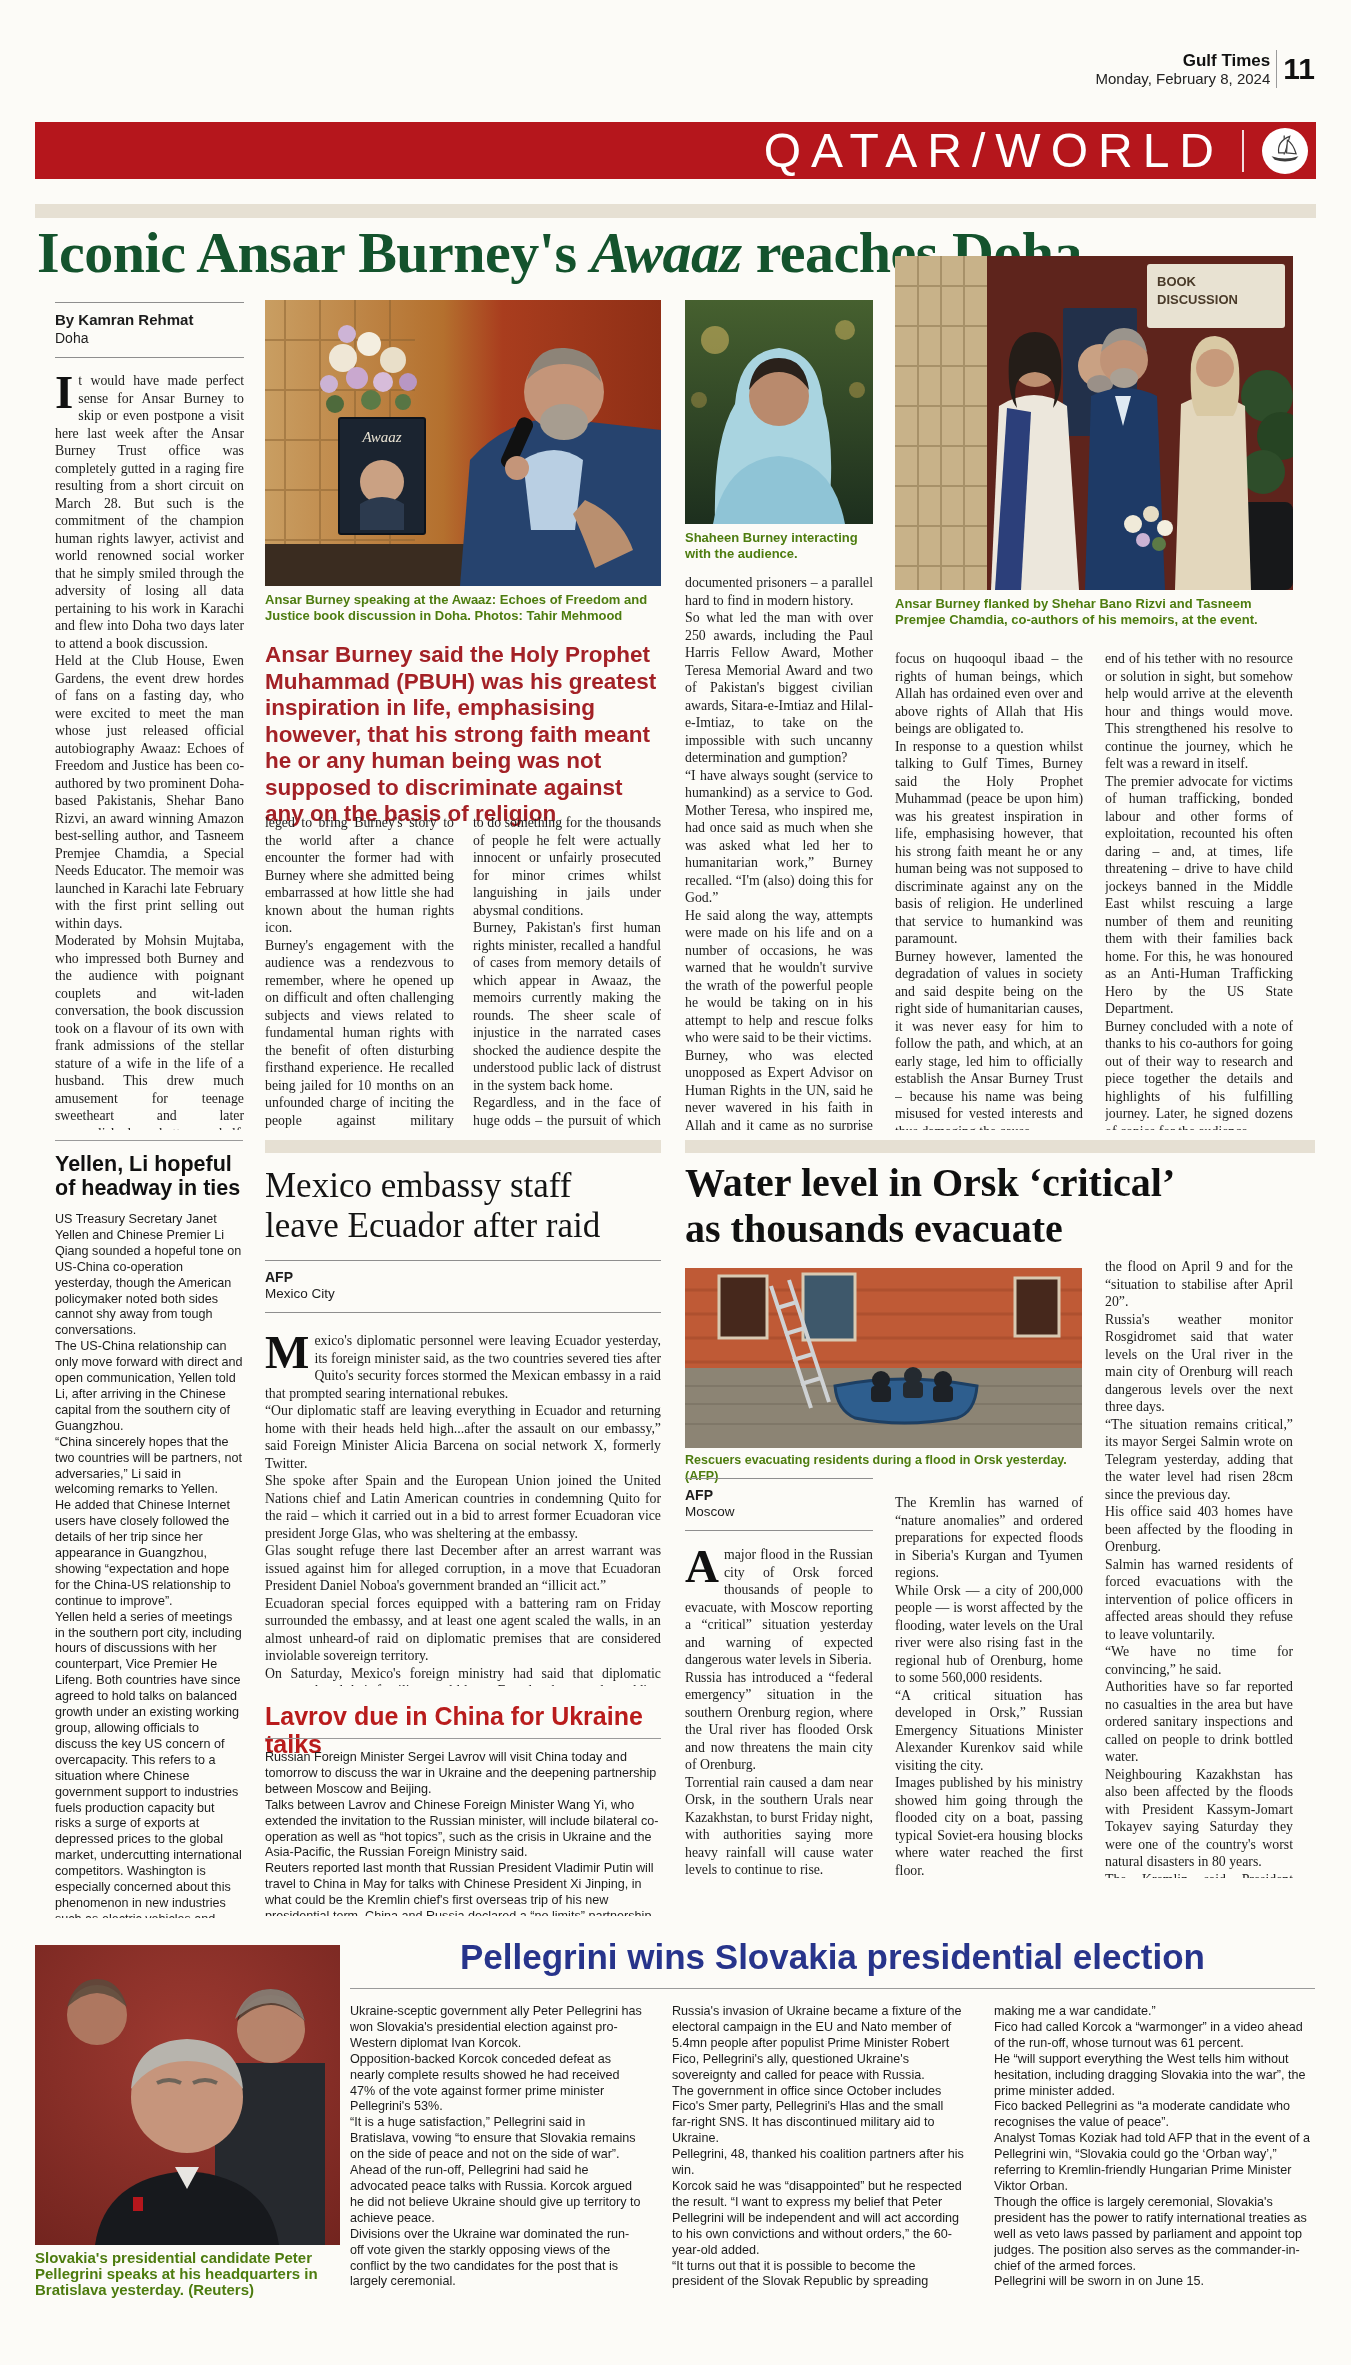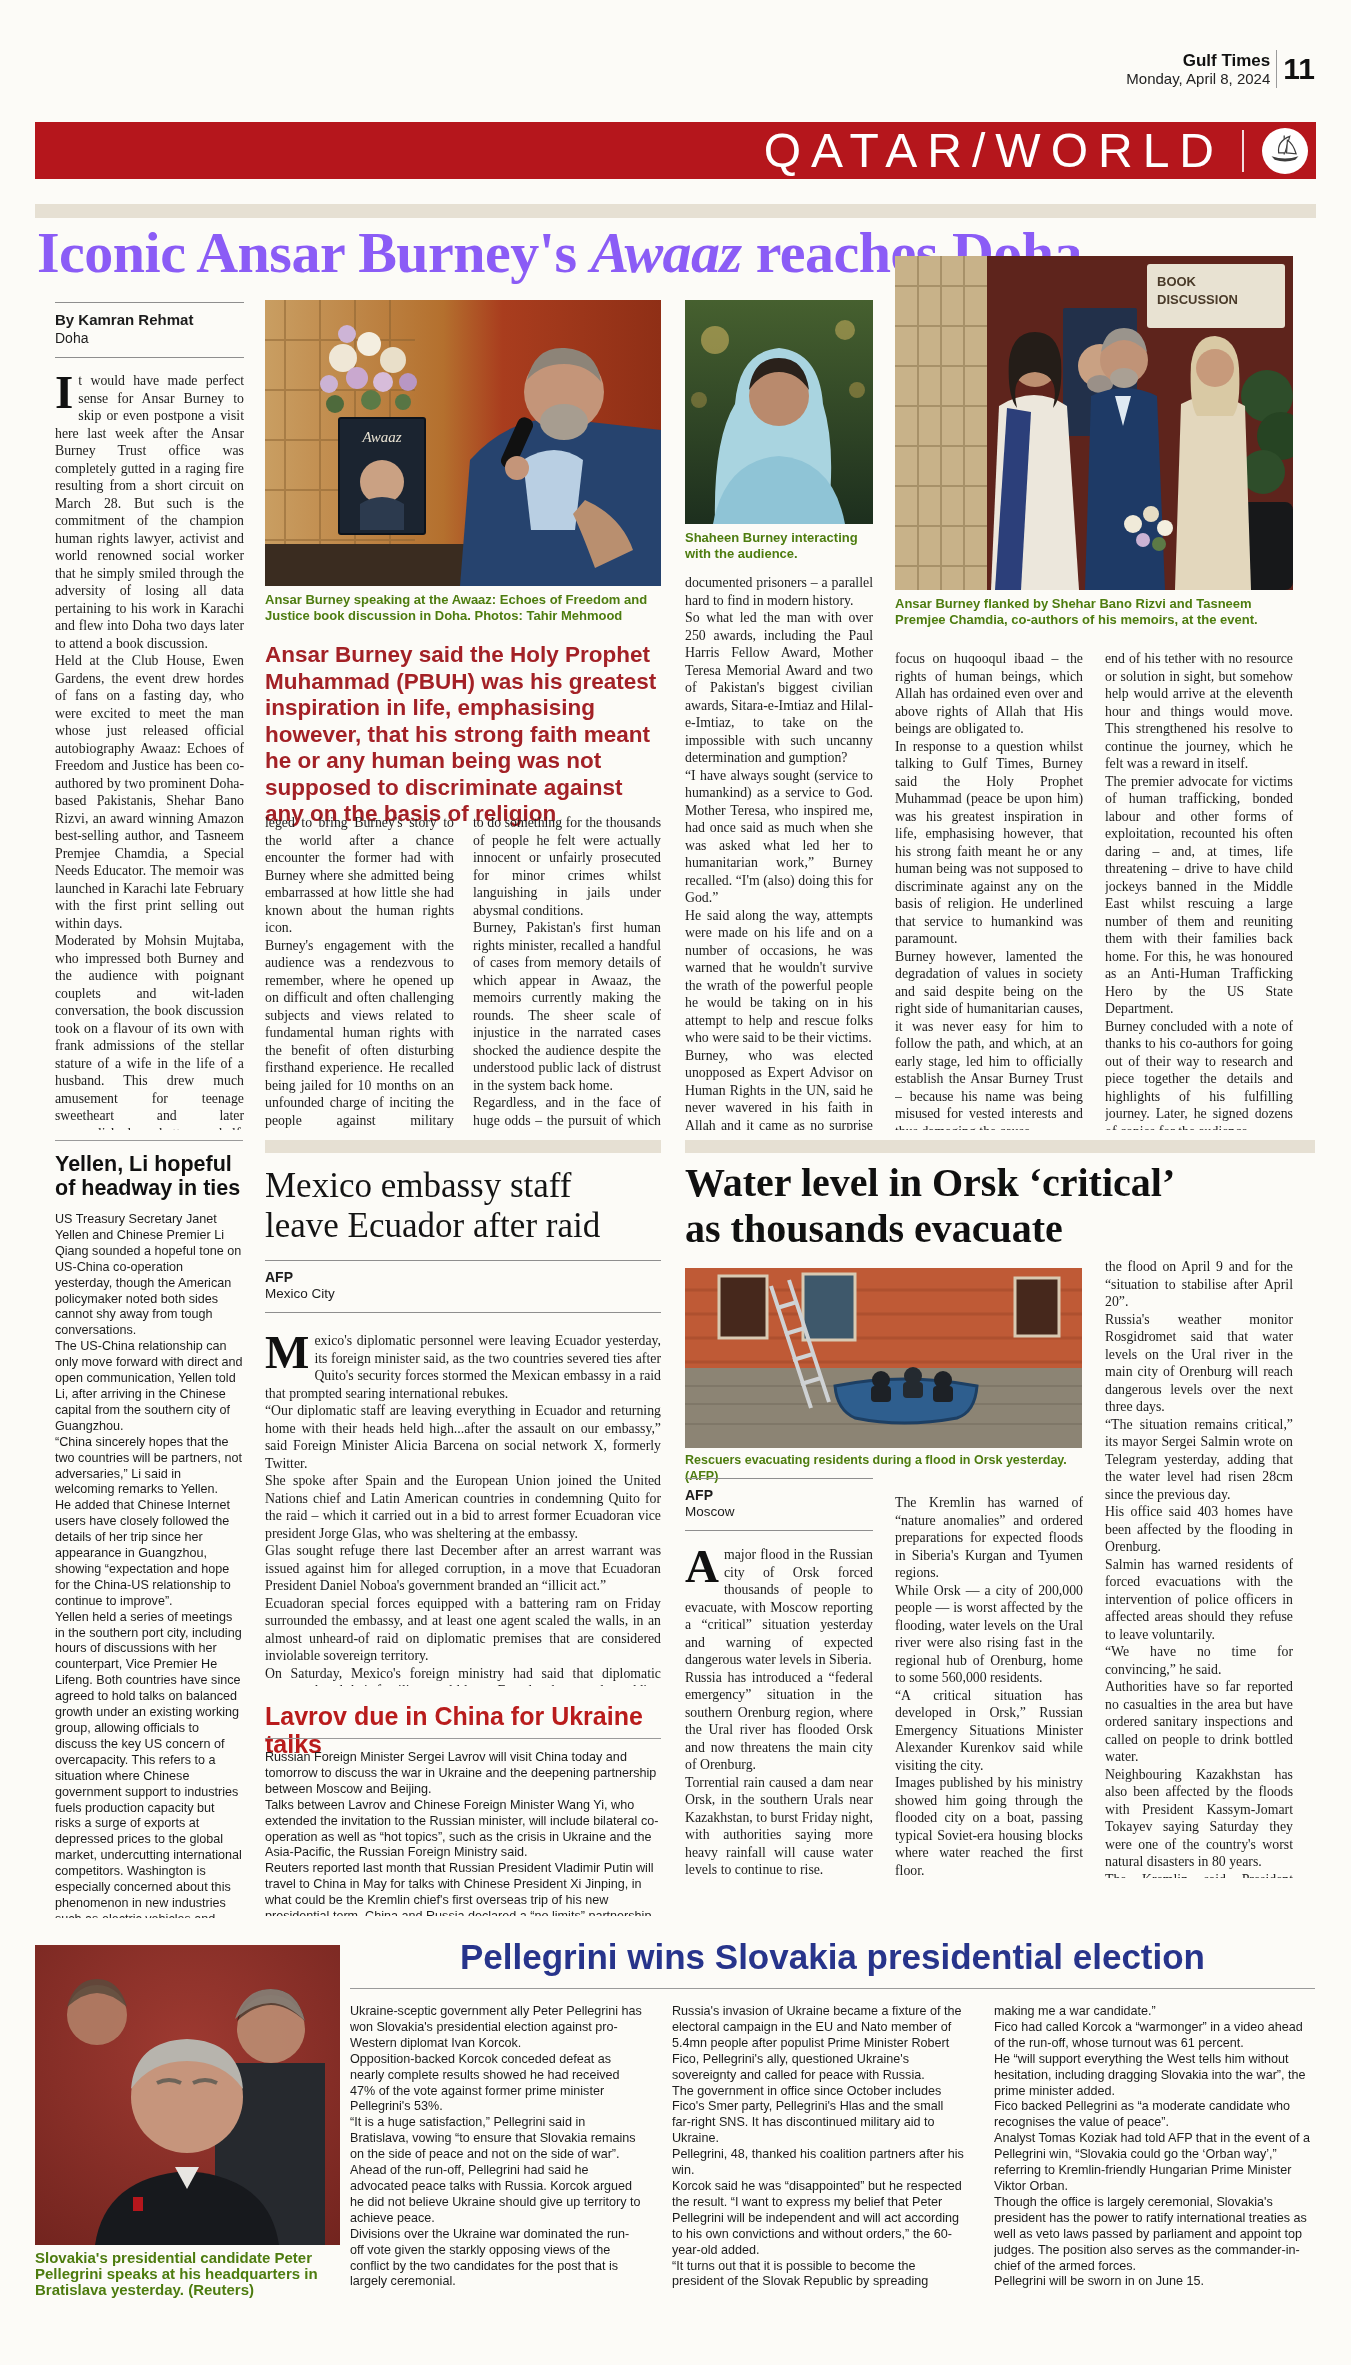--- a/index.html
+++ b/index.html
@@ -12,21 +12,21 @@
   .issue-date{font:15px/17px "Liberation Sans",sans-serif;color:#222}
   .mast-div{width:1px;height:38px;background:#9b9b9b}
   .page-num{font:bold 30px/30px "Liberation Sans",sans-serif;color:#111}
   
   .banner{background:#b5161c;display:flex;justify-content:flex-end;align-items:center;gap:18px;padding-right:8px;box-sizing:border-box}
   .section-title{font:48px/48px "Liberation Sans",sans-serif;font-weight:300;color:#fff;letter-spacing:10px}
   .banner-div{width:2px;height:42px;background:rgba(255,255,255,.85)}
   .dhow-circle{width:46px;height:46px;border-radius:50%;background:#fff;display:flex;align-items:center;justify-content:center}
   .beige{background:#e6e0d3}
   
-  .lead-headline{font:bold 58px/62px "Liberation Serif",serif;color:#8b5cf6;letter-spacing:-0.5px;white-space:nowrap}
+  .lead-headline{font:bold 58px/62px "Liberation Serif",serif;color:#14532d;letter-spacing:-0.5px;white-space:nowrap}
   .lead-headline .it{font-style:italic}
   .byline-block{border-top:1px solid #8e8e8e;border-bottom:1px solid #8e8e8e;padding:8px 0 10px;box-sizing:border-box}
   .byline-author{font:bold 15px/18px "Liberation Sans",sans-serif}
   .byline-loc{font:14px/18px "Liberation Sans",sans-serif}
   .serif-body{font:13.8px/17.5px "Liberation Serif",serif;text-align:justify;color:#1b1b1b;overflow:hidden;hyphens:auto}
   .sans-body{font:12.6px/15.9px "Liberation Sans",sans-serif;color:#1b1b1b;overflow:hidden}
   .flow{white-space:pre-line}
   .dropcap{float:left;font-weight:bold;font-size:47px;line-height:38px;padding:1px 5px 0 0;color:#111}
   .caption{font:bold 13px/16px "Liberation Sans",sans-serif;color:#4d7c0f}
   .pullquote{font:bold 22.5px/26.5px "Liberation Sans",sans-serif;color:#a32126;text-align:left}
@@ -43,21 +43,21 @@
   .photo svg{display:block}
 </style>
 </head>
 <body>
 
 <div id="page">
 
   <div class="abs mast" style="top:50px;right:36px">
     <div class="mast-titles">
       <div class="paper-name">Gulf Times</div>
-      <div class="issue-date">Monday, April 8, 2024</div>
+      <div class="issue-date">Monday, February 8, 2024</div>
     </div>
     <div class="mast-div"></div>
     <div class="page-num">11</div>
   </div>
 
   <div class="abs banner" style="left:35px;top:122px;width:1281px;height:57px">
     <div class="section-title">QATAR/WORLD</div>
     <div class="banner-div"></div>
     <div class="dhow-circle">
       <span>

